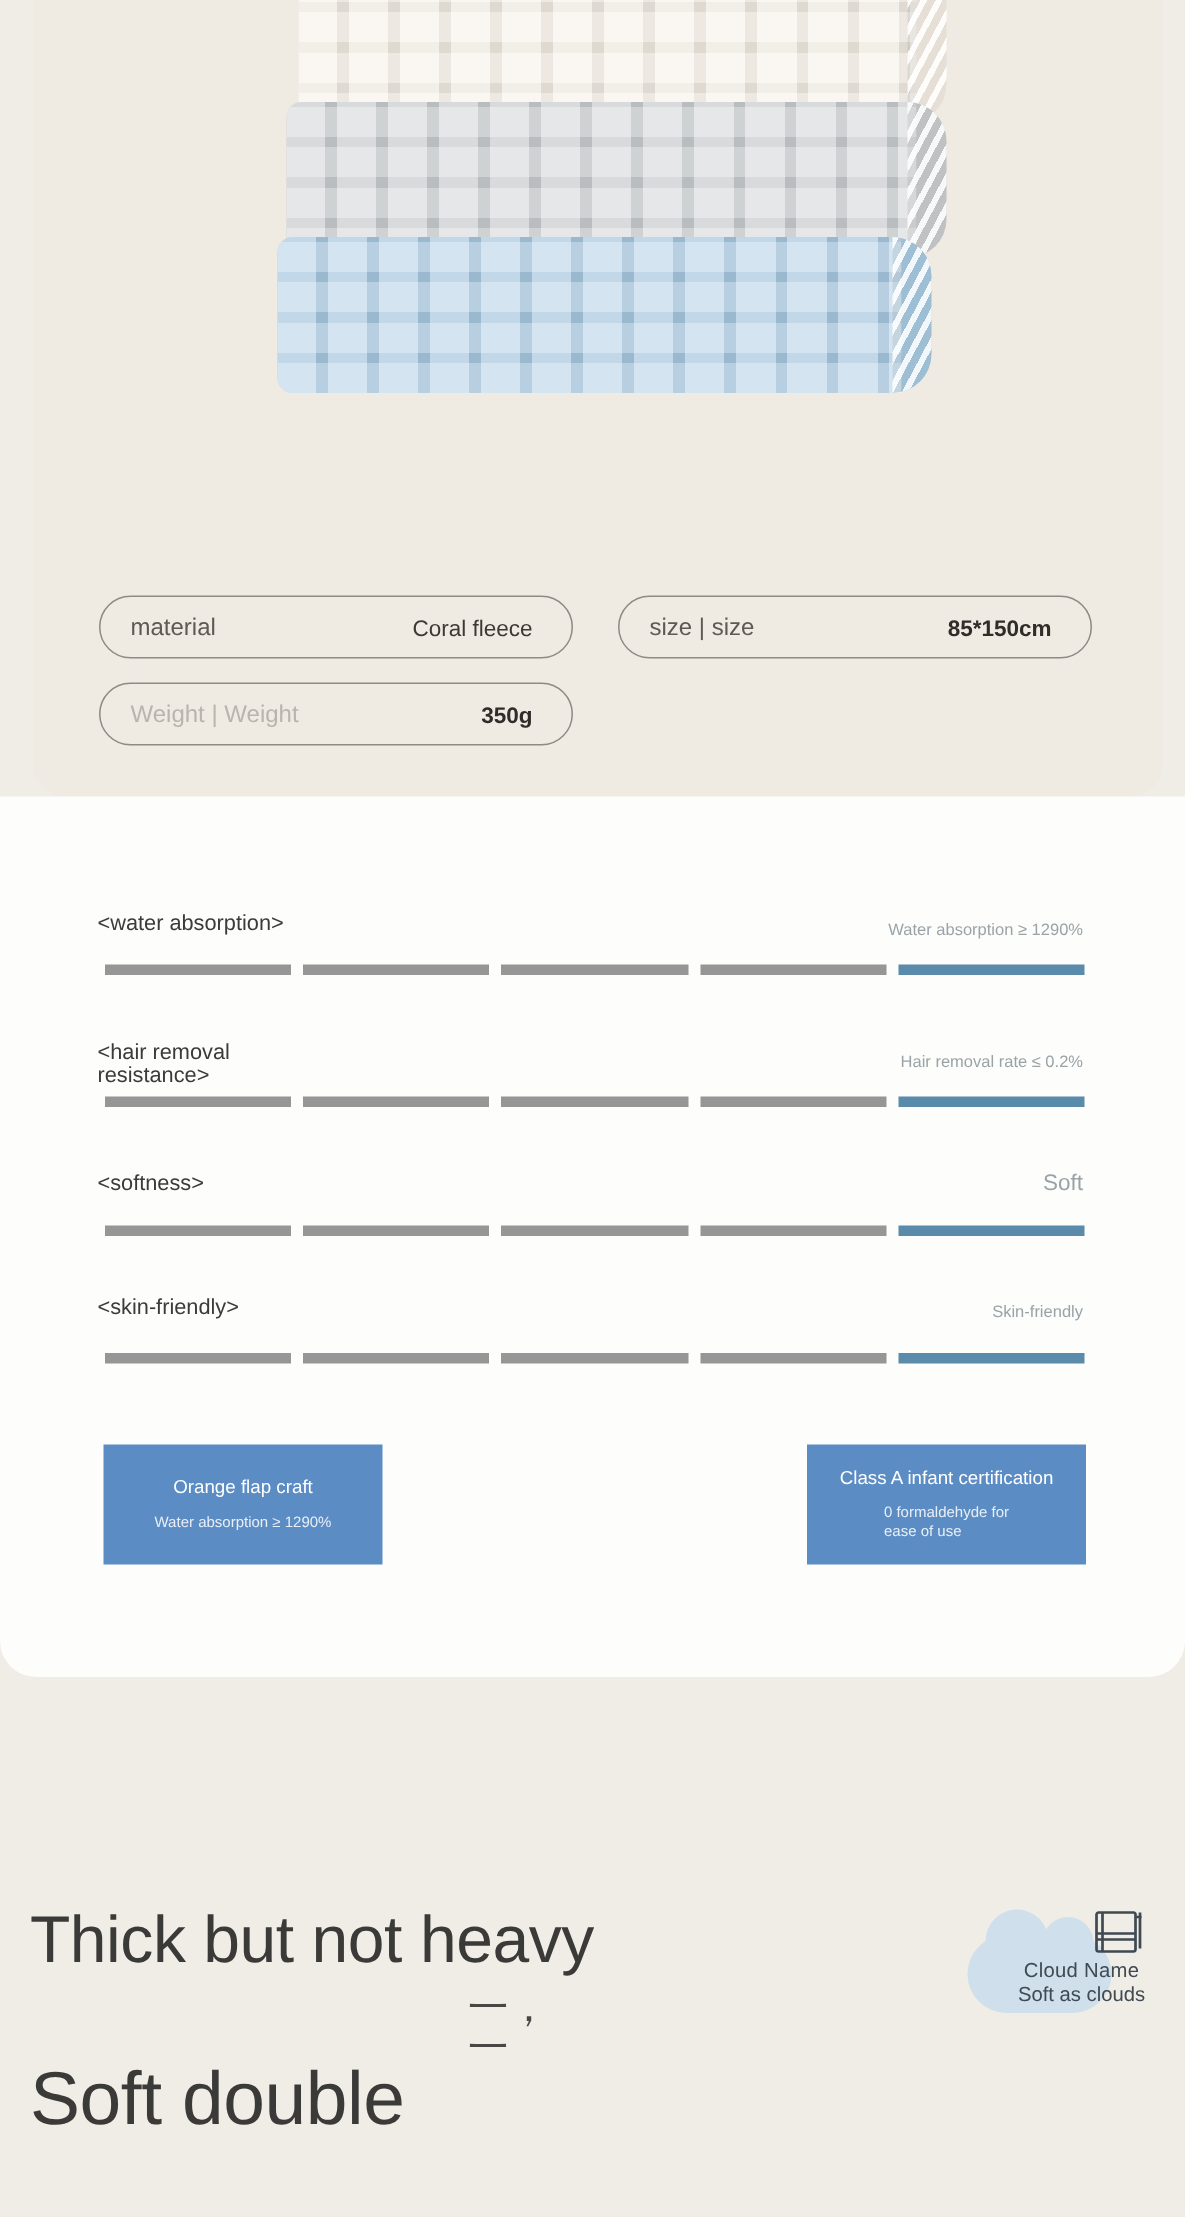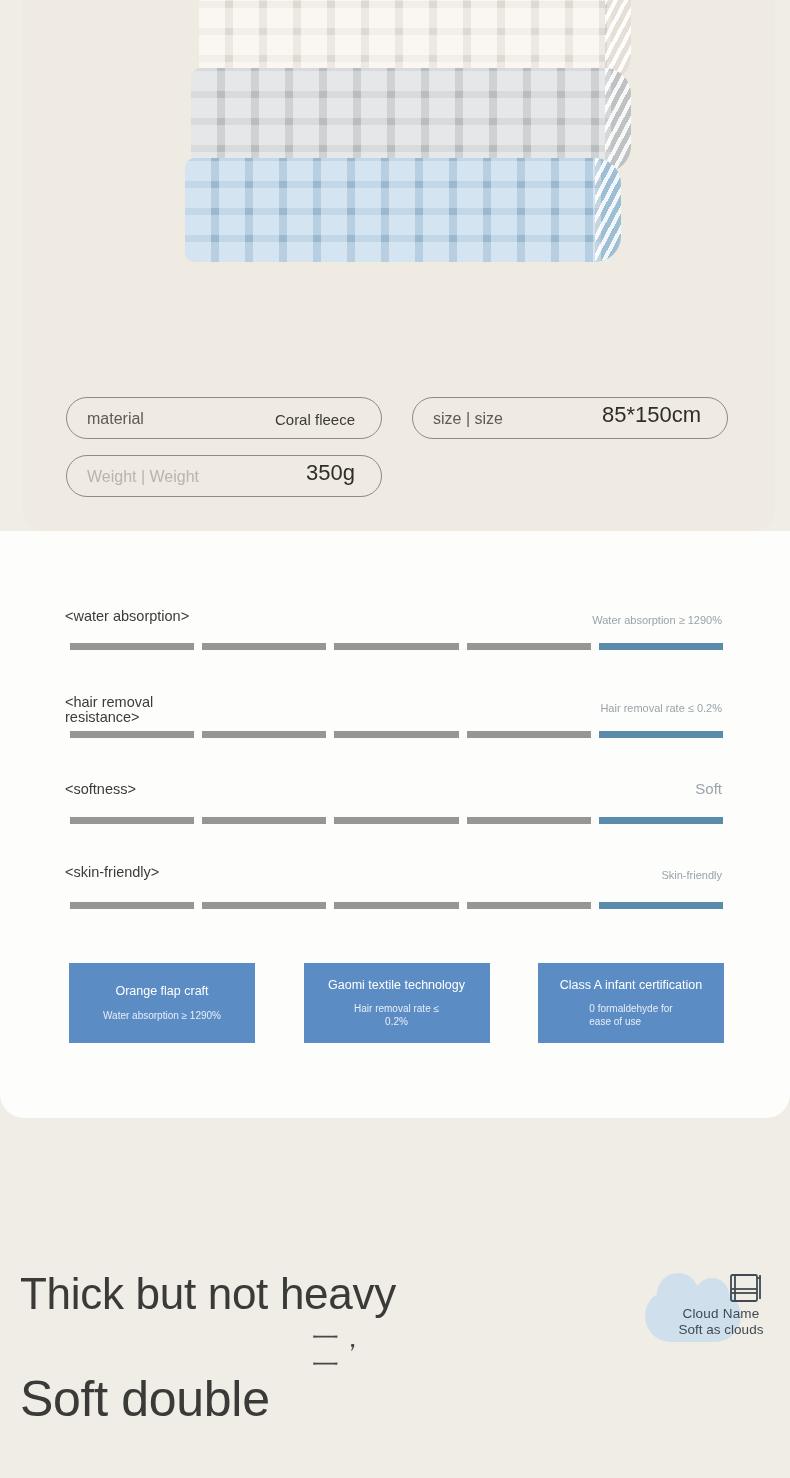--- a/index.html
+++ b/index.html
@@ -95,22 +95,22 @@
   }
   .pill-label.faded { color: #b9b4ad; }
   .pill-value {
     margin-left: auto;
     color: #3c3935;
     font-size: 13px;
     white-space: nowrap;
     padding-right: 6px;
   }
   .pill-value.big {
-    font-size: 22px;
-    font-weight: normal;
+    font-size: 15px;
+    font-weight: bold;
     color: #2f2c29;
   }
   .pill-value.mid { font-size: 15px; }
 
   
   .attr-card {
     position: absolute;
     left: 0;
     top: 531px;
     width: 790px;
@@ -342,25 +342,20 @@
     </div>
   </div>
 
 </section>
 
 <div class="feature-cards">
   <div class="fcard fcard-1">
     <div class="fcard-title">Orange flap craft</div>
     <div class="fcard-sub">Water absorption ≥ 1290%</div>
   </div>
-  <div class="fcard fcard-2">
-    <div class="fcard-title">Gaomi textile technology</div>
-    <div class="fcard-sub">Hair removal rate ≤
-0.2%</div>
-  </div>
   <div class="fcard fcard-3">
     <div class="fcard-title">Class A infant certification</div>
     <div class="fcard-sub">0 formaldehyde for
 ease of use</div>
   </div>
 </div>
 
 <div class="headline">Thick but not heavy</div>
 
 <div class="cjk-marks">

